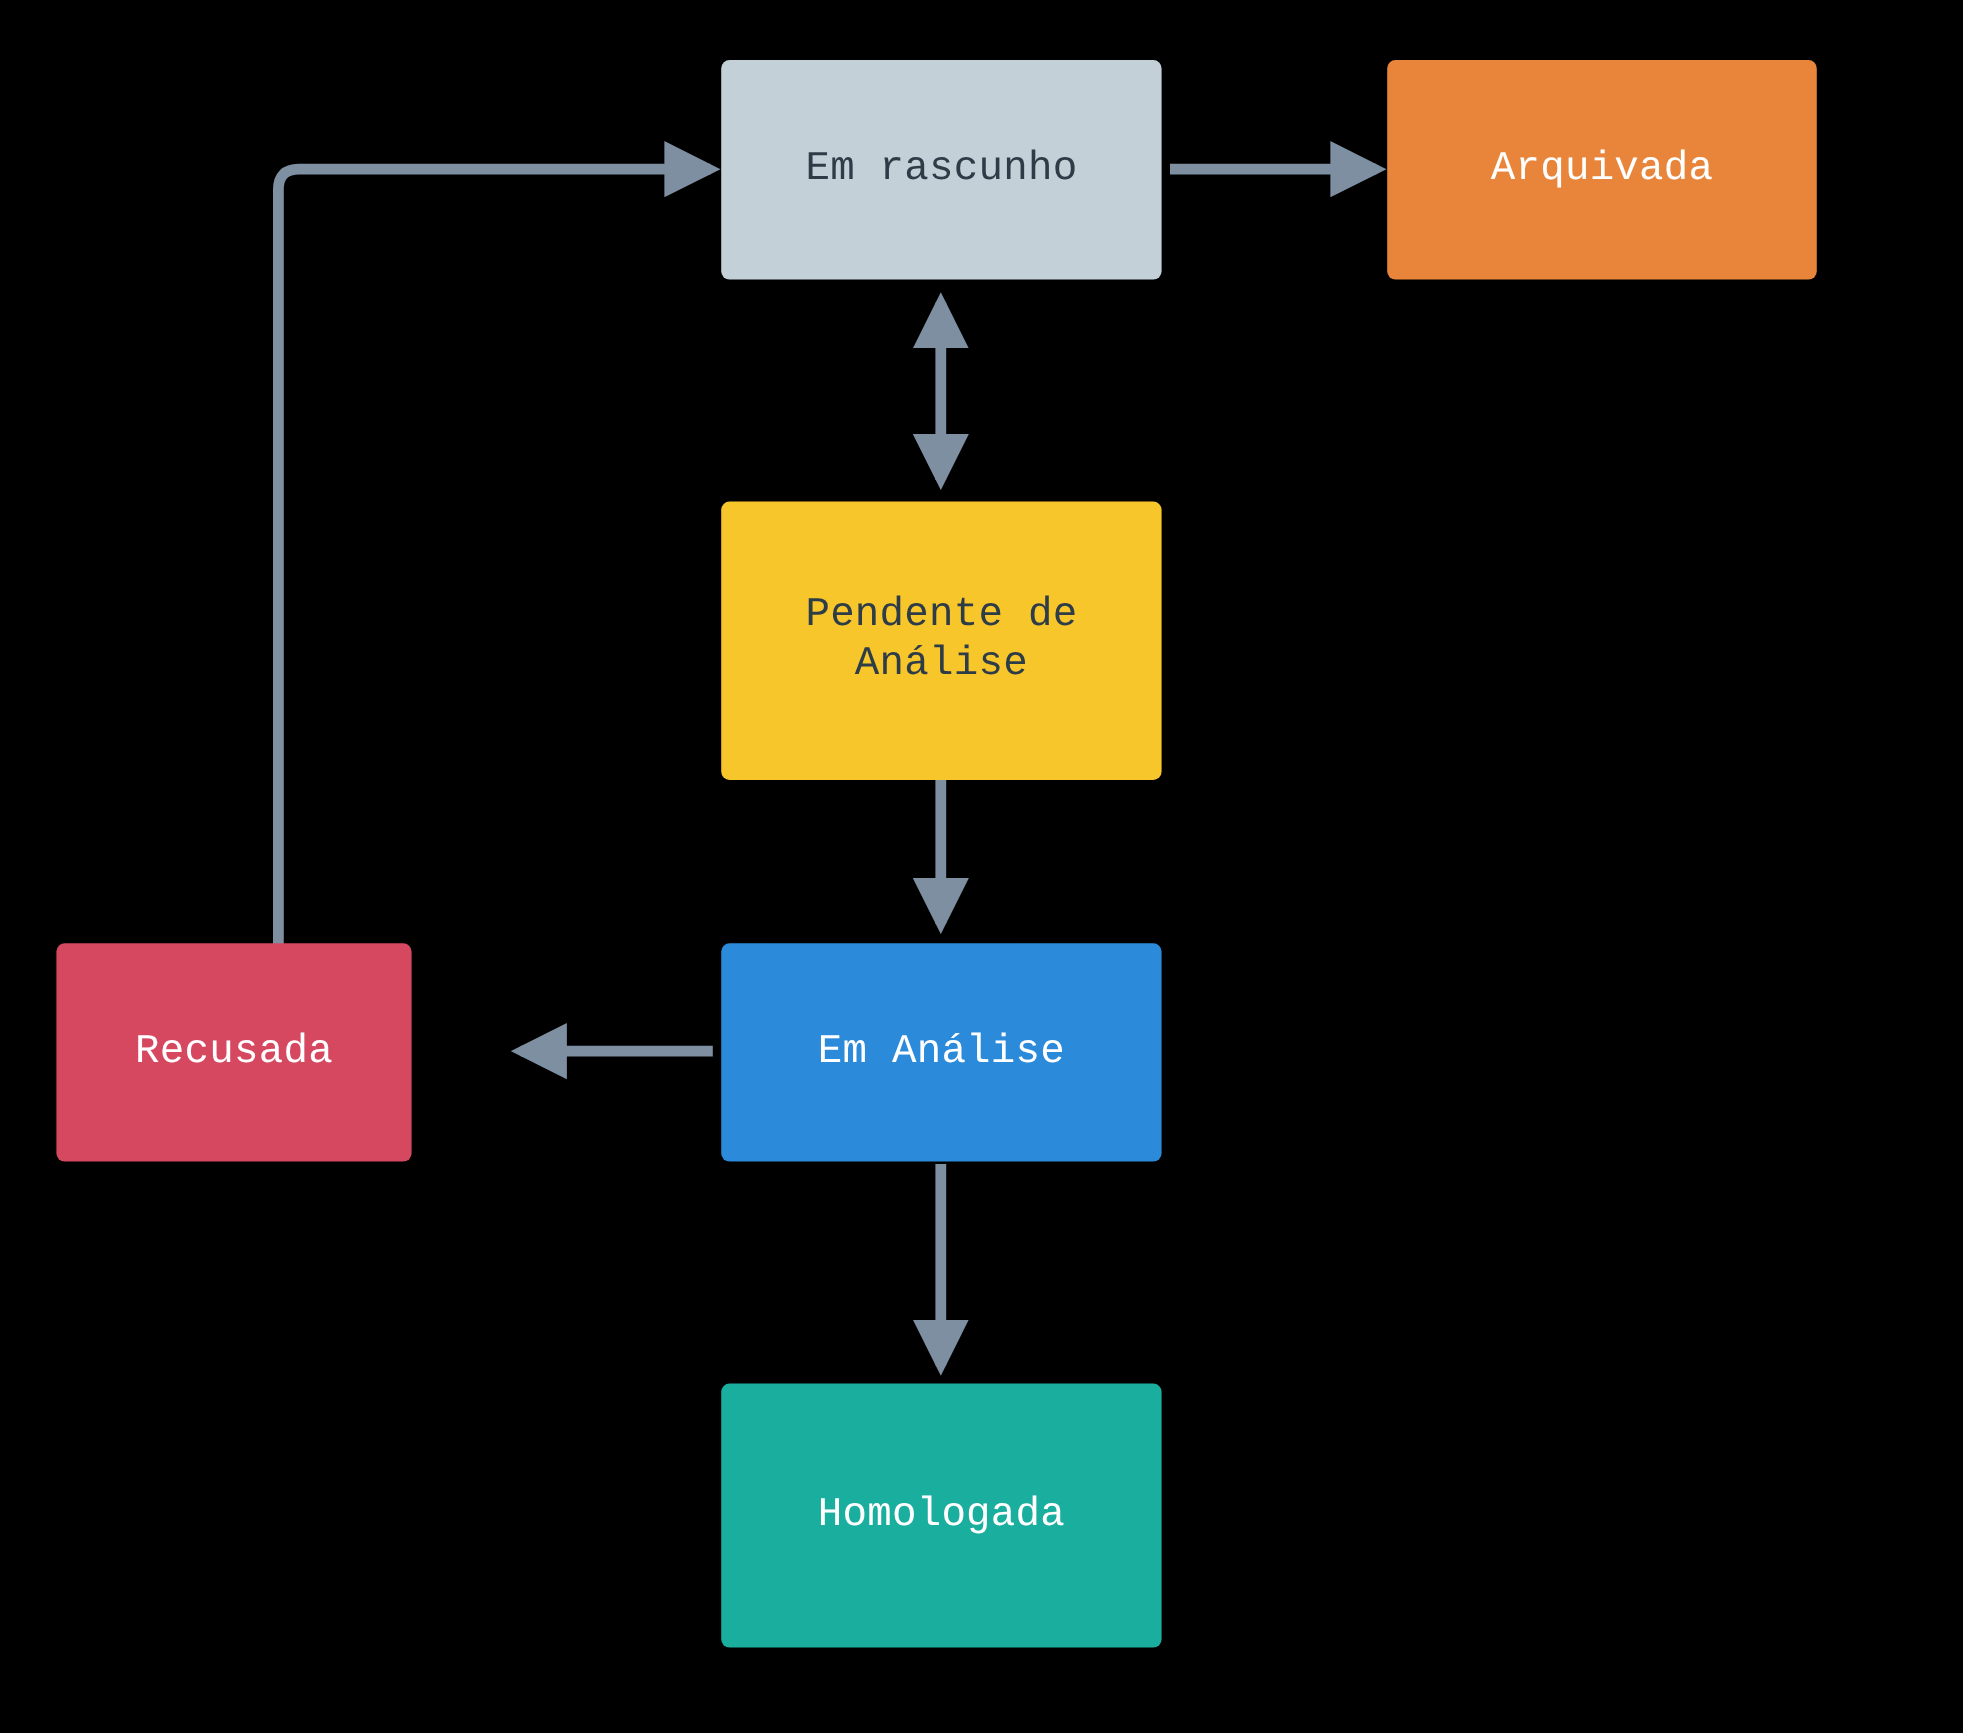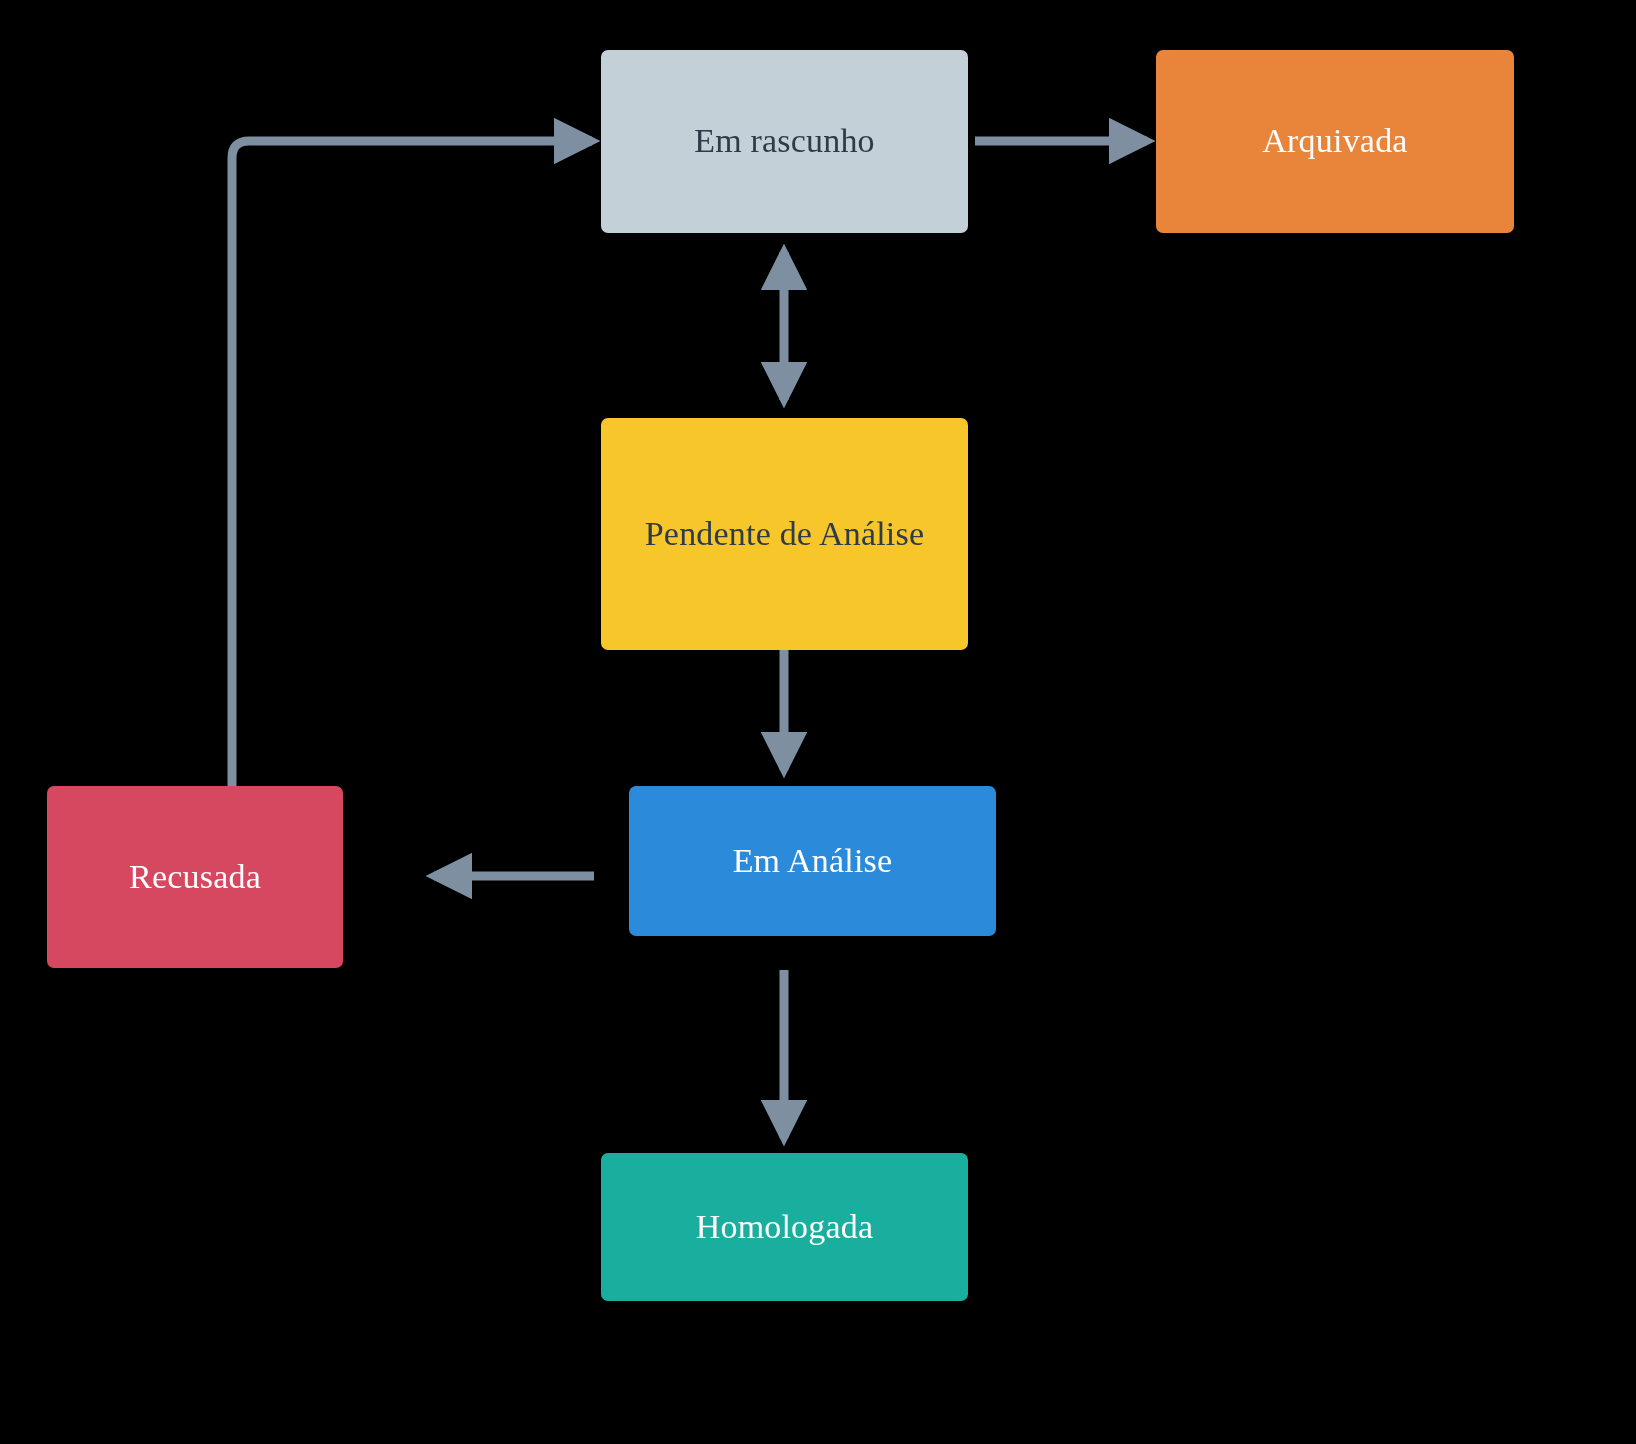--- a/index.html
+++ b/index.html
@@ -7,21 +7,21 @@
     margin: 0;
     padding: 0;
     background: #000000;
   }
   #stage {
     position: relative;
     width: 1636px;
     height: 1444px;
     background: #000000;
     overflow: hidden;
-    font-family: Liberation Serif, serif;
+    font-family: Liberation Mono, monospace;
   }
   #edge-layer {
     position: absolute;
     left: 0;
     top: 0;
     width: 1636px;
     height: 1444px;
   }
   .node {
     position: absolute;
@@ -78,21 +78,21 @@
   </div>
 
   <div class="node" id="node-pendente-de-analise" style="left: 601px; top: 418px; width: 367px; height: 232px; background: rgb(247, 198, 43); color: rgb(46, 60, 72);">
     <span class="node-label">Pendente de Análise</span>
   </div>
 
   <div class="node" id="node-recusada" style="left: 47px; top: 786px; width: 296px; height: 182px; background: rgb(214, 71, 96); color: rgb(255, 255, 255);">
     <span class="node-label">Recusada</span>
   </div>
 
-  <div class="node" id="node-em-analise" style="left: 601px; top: 786px; width: 367px; height: 150px; background: rgb(43, 138, 217); color: rgb(255, 255, 255); margin-left: 28px;">
+  <div class="node" id="node-em-analise" style="left: 601px; top: 786px; width: 367px; height: 182px; background: rgb(43, 138, 217); color: rgb(255, 255, 255);">
     <span class="node-label">Em Análise</span>
   </div>
 
-  <div class="node" id="node-homologada" style="left: 601px; top: 1153px; width: 367px; height: 148px; background: rgb(26, 174, 159); color: rgb(255, 255, 255);">
+  <div class="node" id="node-homologada" style="left: 601px; top: 1153px; width: 367px; height: 220px; background: rgb(26, 174, 159); color: rgb(255, 255, 255);">
     <span class="node-label">Homologada</span>
   </div>
 
 </div>
 
 </body></html>

